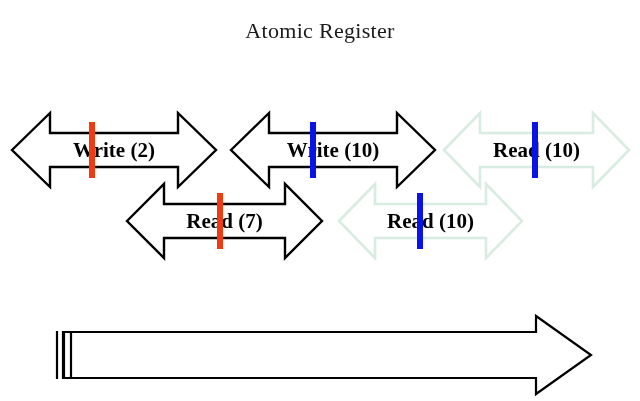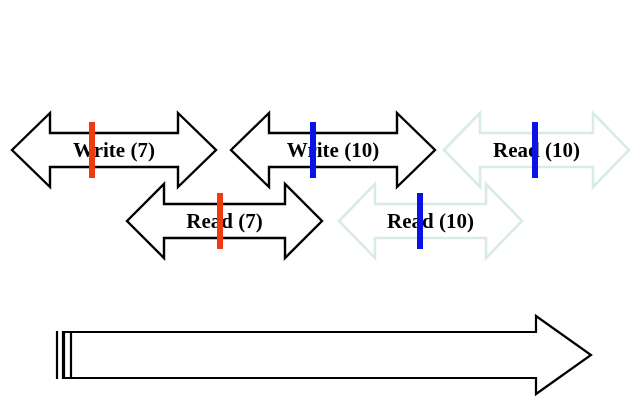--- a/index.html
+++ b/index.html
@@ -69,27 +69,28 @@
     left: 0;
     top: 0;
     overflow: visible;
   }
 </style>
 </head>
 <body>
 
 <div id="stage">
 
+  <div id="title">Atomic Register</div>
 
   <div class="op" style="left:12px; top:111px; width:204px; height:78px;">
     <svg width="204" height="78" viewBox="0 0 204 78">
       <polygon points="0,39 38,2 38,22 166,22 166,2 204,39 166,76 166,56 38,56 38,76" fill="#ffffff" stroke="#000000" stroke-width="2.4" stroke-linejoin="miter"></polygon>
     </svg>
     <div class="op-marker marker-below" style="left:39%; background:#f03a10;"></div>
-    <div class="op-label">Write (7)</div>
+    <div class="op-label">Write (2)</div>
   </div>
 
   <div class="op" style="left:231px; top:111px; width:204px; height:78px;">
     <svg width="204" height="78" viewBox="0 0 204 78">
       <polygon points="0,39 38,2 38,22 166,22 166,2 204,39 166,76 166,56 38,56 38,76" fill="#ffffff" stroke="#000000" stroke-width="2.4" stroke-linejoin="miter"></polygon>
     </svg>
     <div class="op-marker marker-below" style="left:40%; background:#0a12e8;"></div>
     <div class="op-label">Write (10)</div>
   </div>
 

